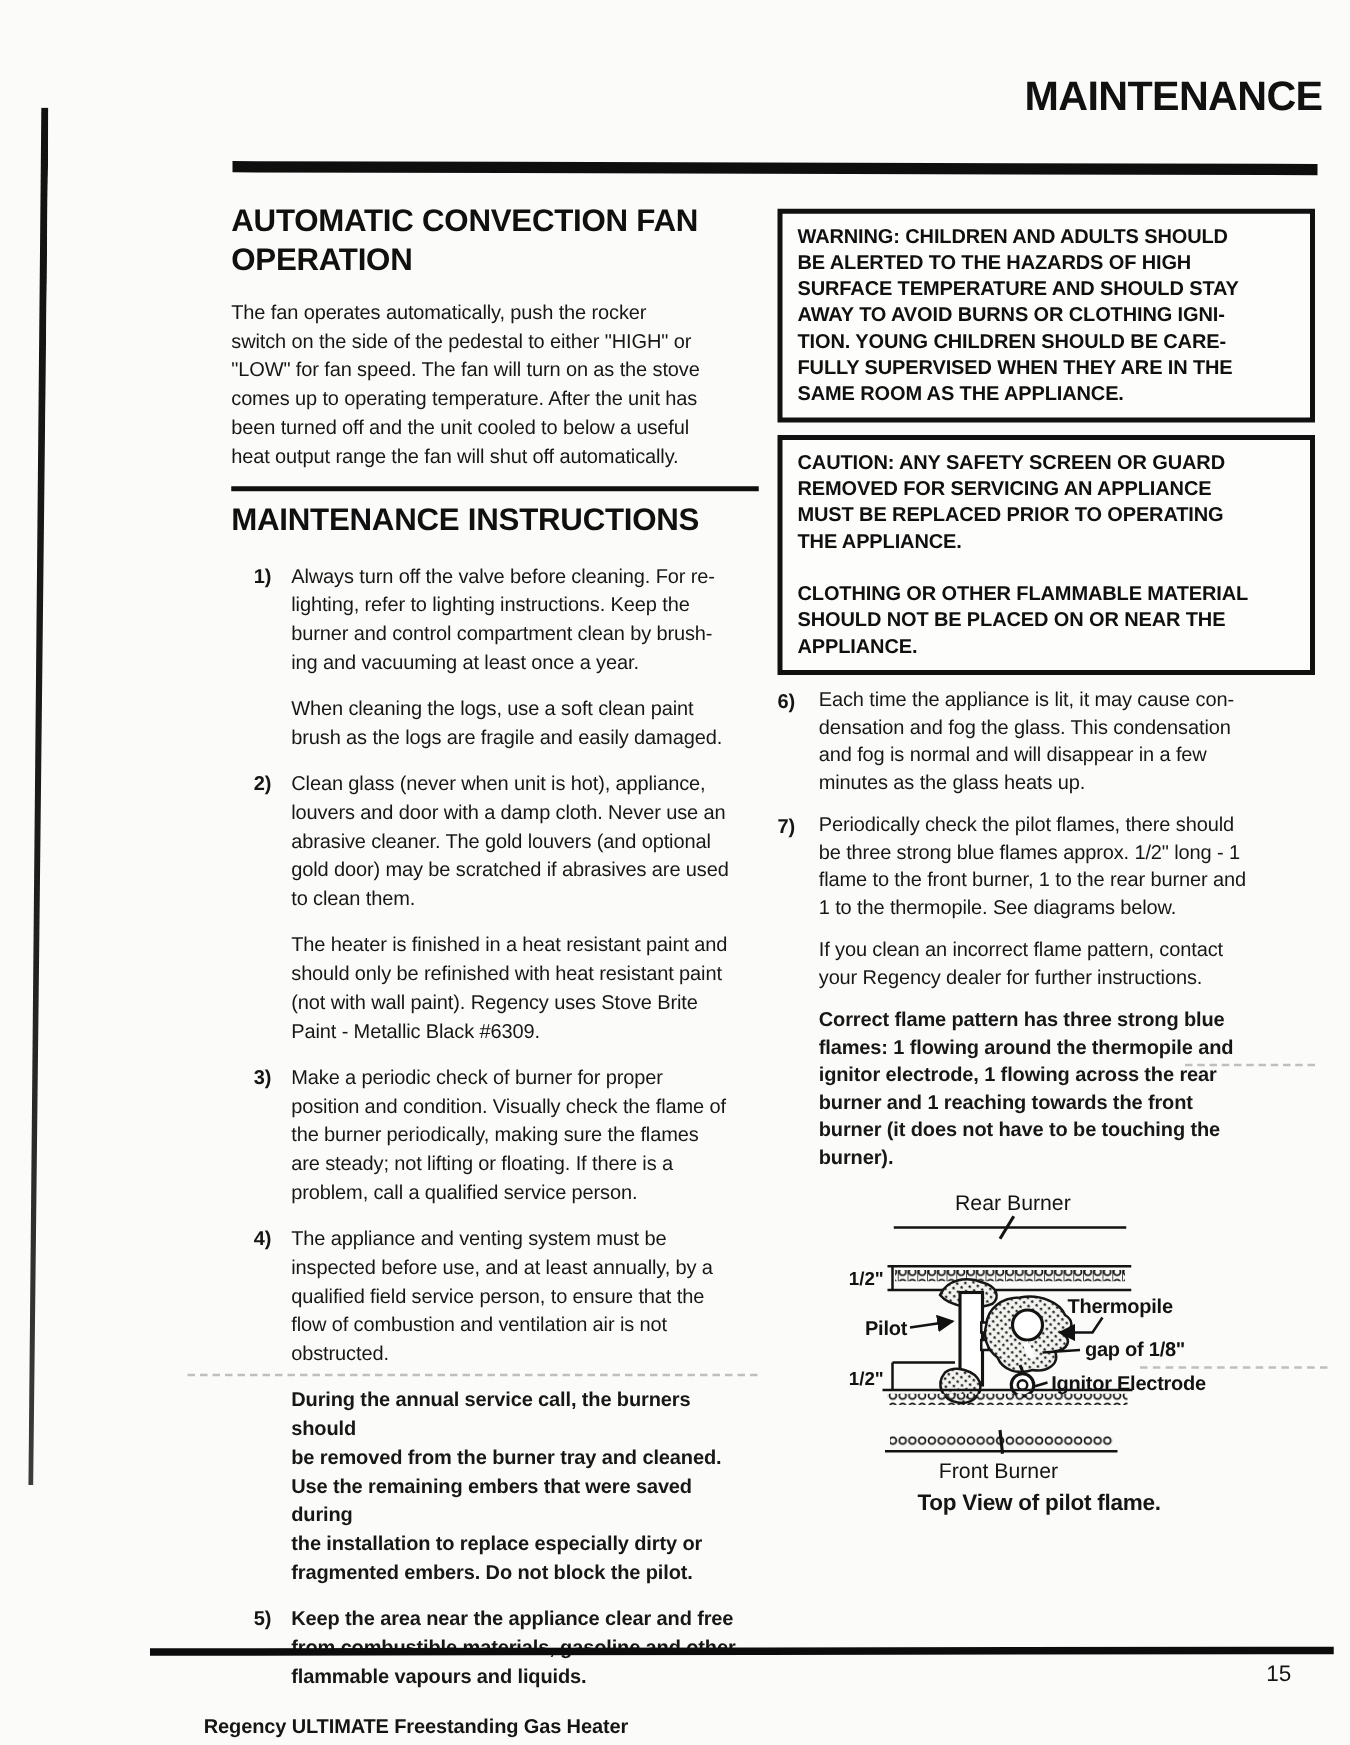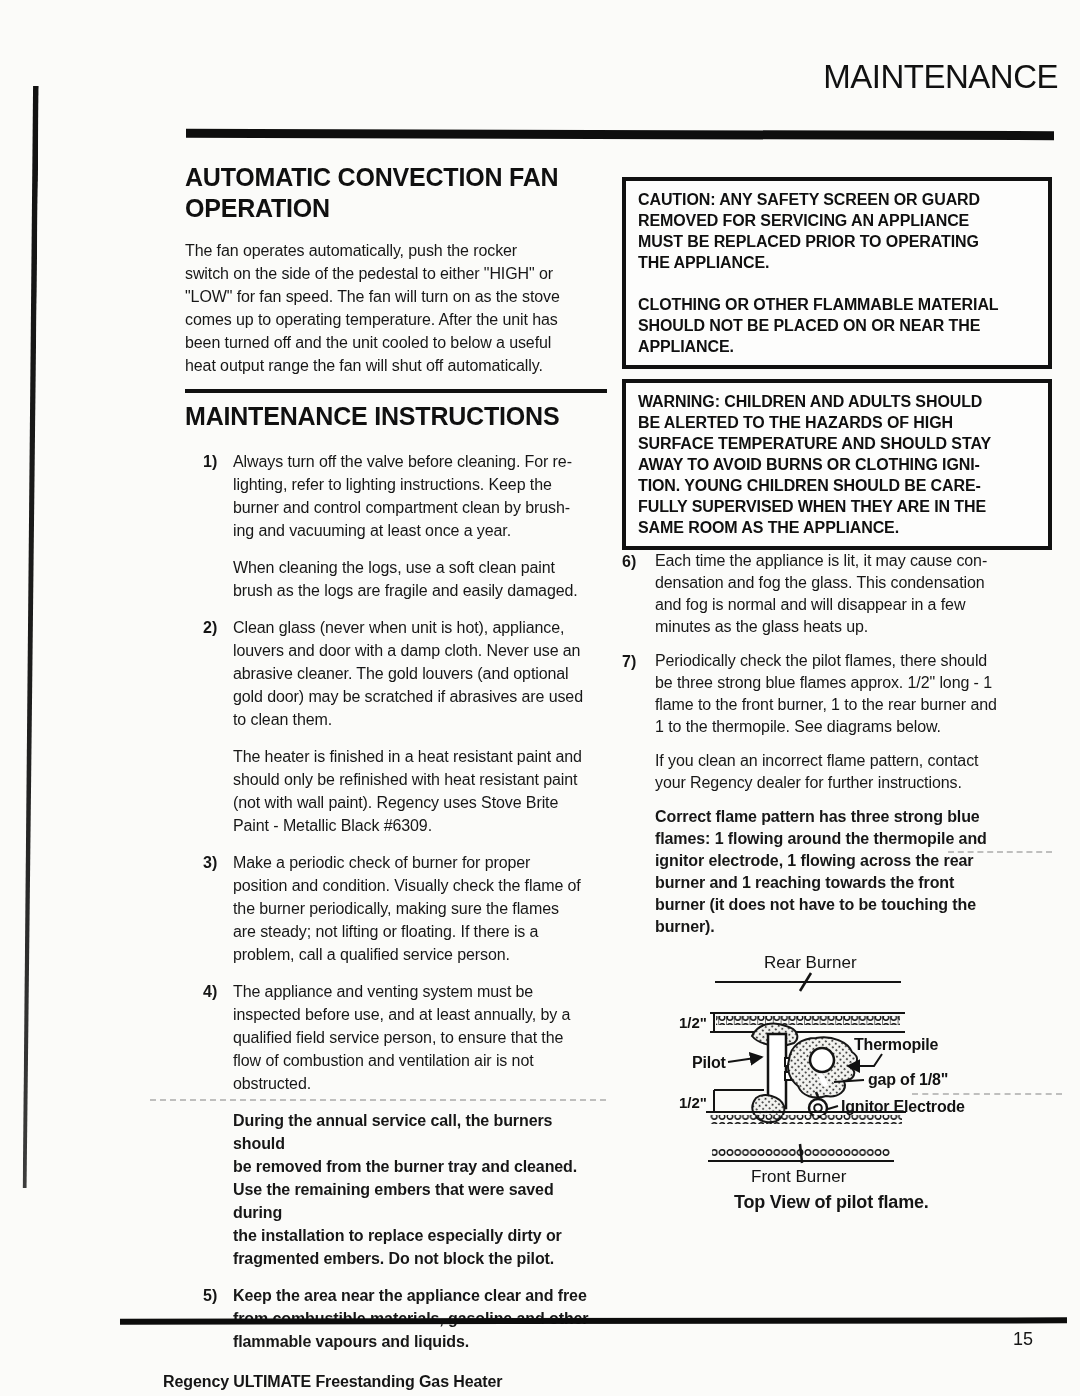--- a/index.html
+++ b/index.html
@@ -17,21 +17,21 @@
     background:linear-gradient(to bottom,#000 0%,#0c0c0c 55%,#2e2e2e 100%);
     transform:rotate(0.5deg);
     clip-path:polygon(18% 0,100% 0,100% 4%,62% 100%,8% 100%);
     opacity:.93;
   }
   .dash{position:absolute;border-top:2px dashed #8f8f8f;opacity:.55;height:0;}
 
   
   .title{
     position:absolute;top:58px;right:22px;margin:0;
-    font-size:33px;font-weight:400;letter-spacing:-0.5px;color:#111;
+    font-size:33px;font-weight:700;letter-spacing:-0.5px;color:#111;
   }
   .rule-top{position:absolute;left:186px;top:130px;width:868px;height:9px;background:#0e0e0e;transform:rotate(0.15deg);}
   .rule-footer{position:absolute;left:120px;top:1318px;width:947px;height:6px;background:#0c0c0c;transform:rotate(-0.08deg);}
   .footer-text{position:absolute;left:163px;top:1329px;font-size:16px;font-weight:700;letter-spacing:-0.1px;margin-top:44px;}
   .page-num{position:absolute;left:1013px;top:1329px;font-size:18px;font-weight:400;}
 
   
   .col-left{position:absolute;left:185px;top:162px;width:422px;}
   .col-right{position:absolute;left:622px;top:167px;width:430px;}
 
@@ -138,35 +138,35 @@
       <div class="item">
         <span class="num">5)</span>
         <span class="txt body bold">Keep the area near the appliance clear and free
 from combustible materials, gasoline and other
 flammable vapours and liquids.</span>
       </div>
     </div>
   </div>
 
   <div class="col-right">
-    <div class="box caution">CAUTION:  ANY SAFETY SCREEN OR GUARD
-REMOVED FOR SERVICING AN APPLIANCE
-MUST BE REPLACED PRIOR TO OPERATING
-THE APPLIANCE.
-
-CLOTHING OR OTHER FLAMMABLE MATERIAL
-SHOULD NOT BE PLACED ON OR NEAR THE
-APPLIANCE.</div>
     <div class="box warning">WARNING:  CHILDREN AND ADULTS SHOULD
 BE ALERTED TO THE HAZARDS OF HIGH
 SURFACE TEMPERATURE AND SHOULD STAY
 AWAY TO AVOID BURNS OR CLOTHING IGNI-
 TION.  YOUNG CHILDREN SHOULD BE CARE-
 FULLY SUPERVISED WHEN THEY ARE IN THE
 SAME ROOM AS THE APPLIANCE.</div>
+    <div class="box caution">CAUTION:  ANY SAFETY SCREEN OR GUARD
+REMOVED FOR SERVICING AN APPLIANCE
+MUST BE REPLACED PRIOR TO OPERATING
+THE APPLIANCE.
+
+CLOTHING OR OTHER FLAMMABLE MATERIAL
+SHOULD NOT BE PLACED ON OR NEAR THE
+APPLIANCE.</div>
 
     <div class="item">
       <span class="num">6)</span>
       <span class="txt body">Each time the appliance is lit, it may cause con-
 densation and fog the glass.  This condensation
 and fog is normal and will disappear in a few
 minutes as the glass heats up.</span>
     </div>
     <div class="item">
       <span class="num">7)</span>

